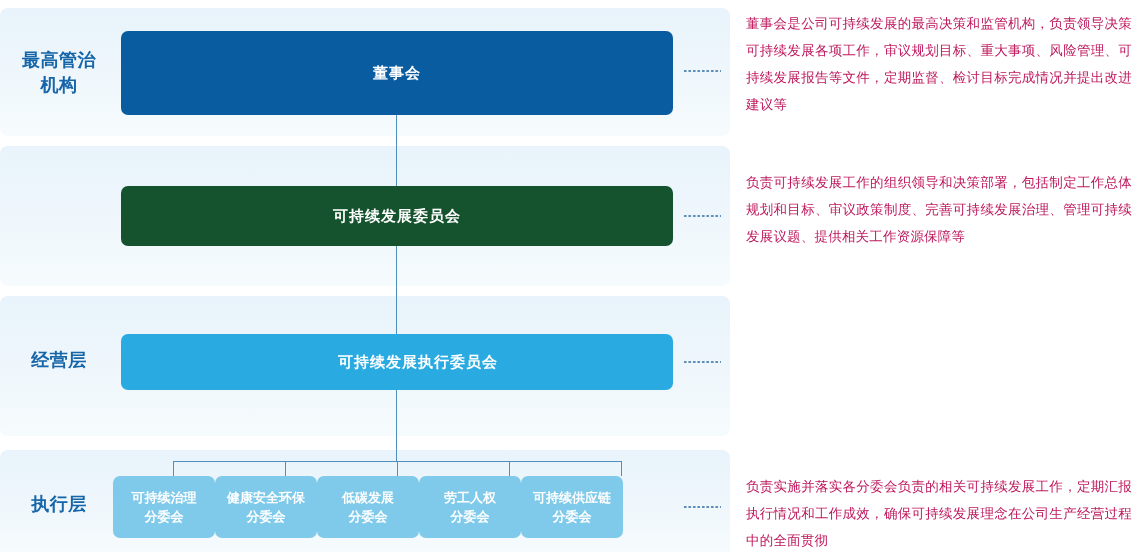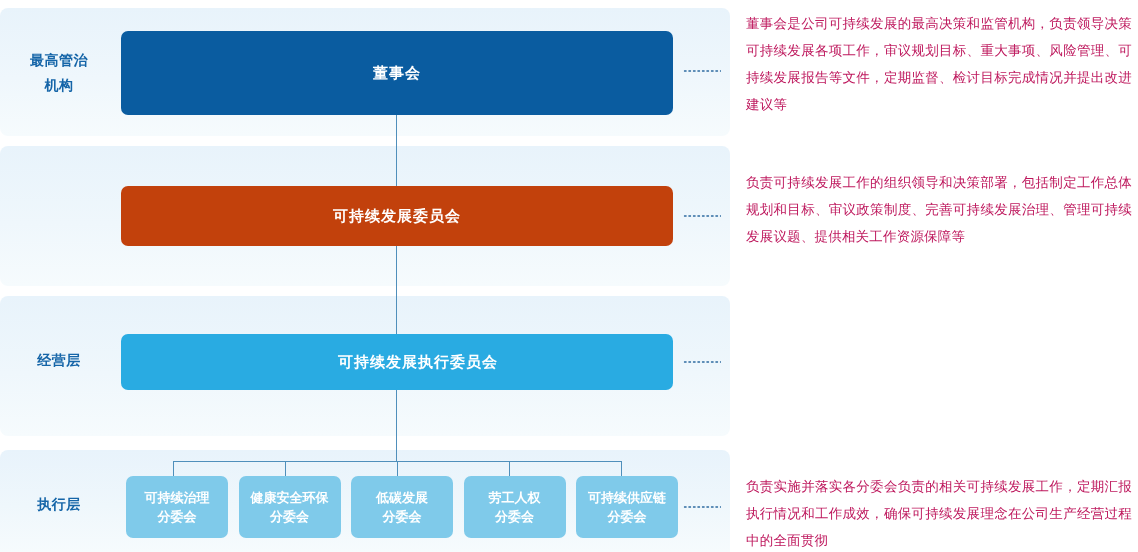--- a/index.html
+++ b/index.html
@@ -24,48 +24,47 @@
   .band.b3{top:296px;height:140px;}
   .band.b4{top:450px;height:102px;border-radius:8px 8px 0 0;}
 
   
   .layer-label{
     position:absolute;
     left:0;width:118px;
     text-align:center;
     color:#1565a8;
     font-weight:bold;
-    font-size:14px;
+    font-size:18px;
     line-height:25px;
     letter-spacing:.5px;
   }
 
   
   .node{
     position:absolute;
     left:121px;width:552px;
     border-radius:7px;
     color:#ffffff;
     font-size:15px;
     font-weight:bold;
     letter-spacing:1px;
     display:flex;align-items:center;justify-content:center;
     box-sizing:border-box;
   }
   .node.lvl1{background:#0a5ca0;}
-  .node.lvl2{background:#c2410c;}
+  .node.lvl2{background:#14532d;}
   .node.lvl3{background:#29abe2;}
 
   
   .subrow{
     position:absolute;
-    left:126px;top:476px;
+    left:113px;top:476px;
     width:552px;height:62px;
     display:flex;
-    justify-content:space-between;
   }
   .subnode{
     width:102px;height:62px;
     background:#7fcaea;
     border-radius:7px;
     color:#ffffff;
     font-size:13px;
     font-weight:bold;
     line-height:19px;
     text-align:center;

